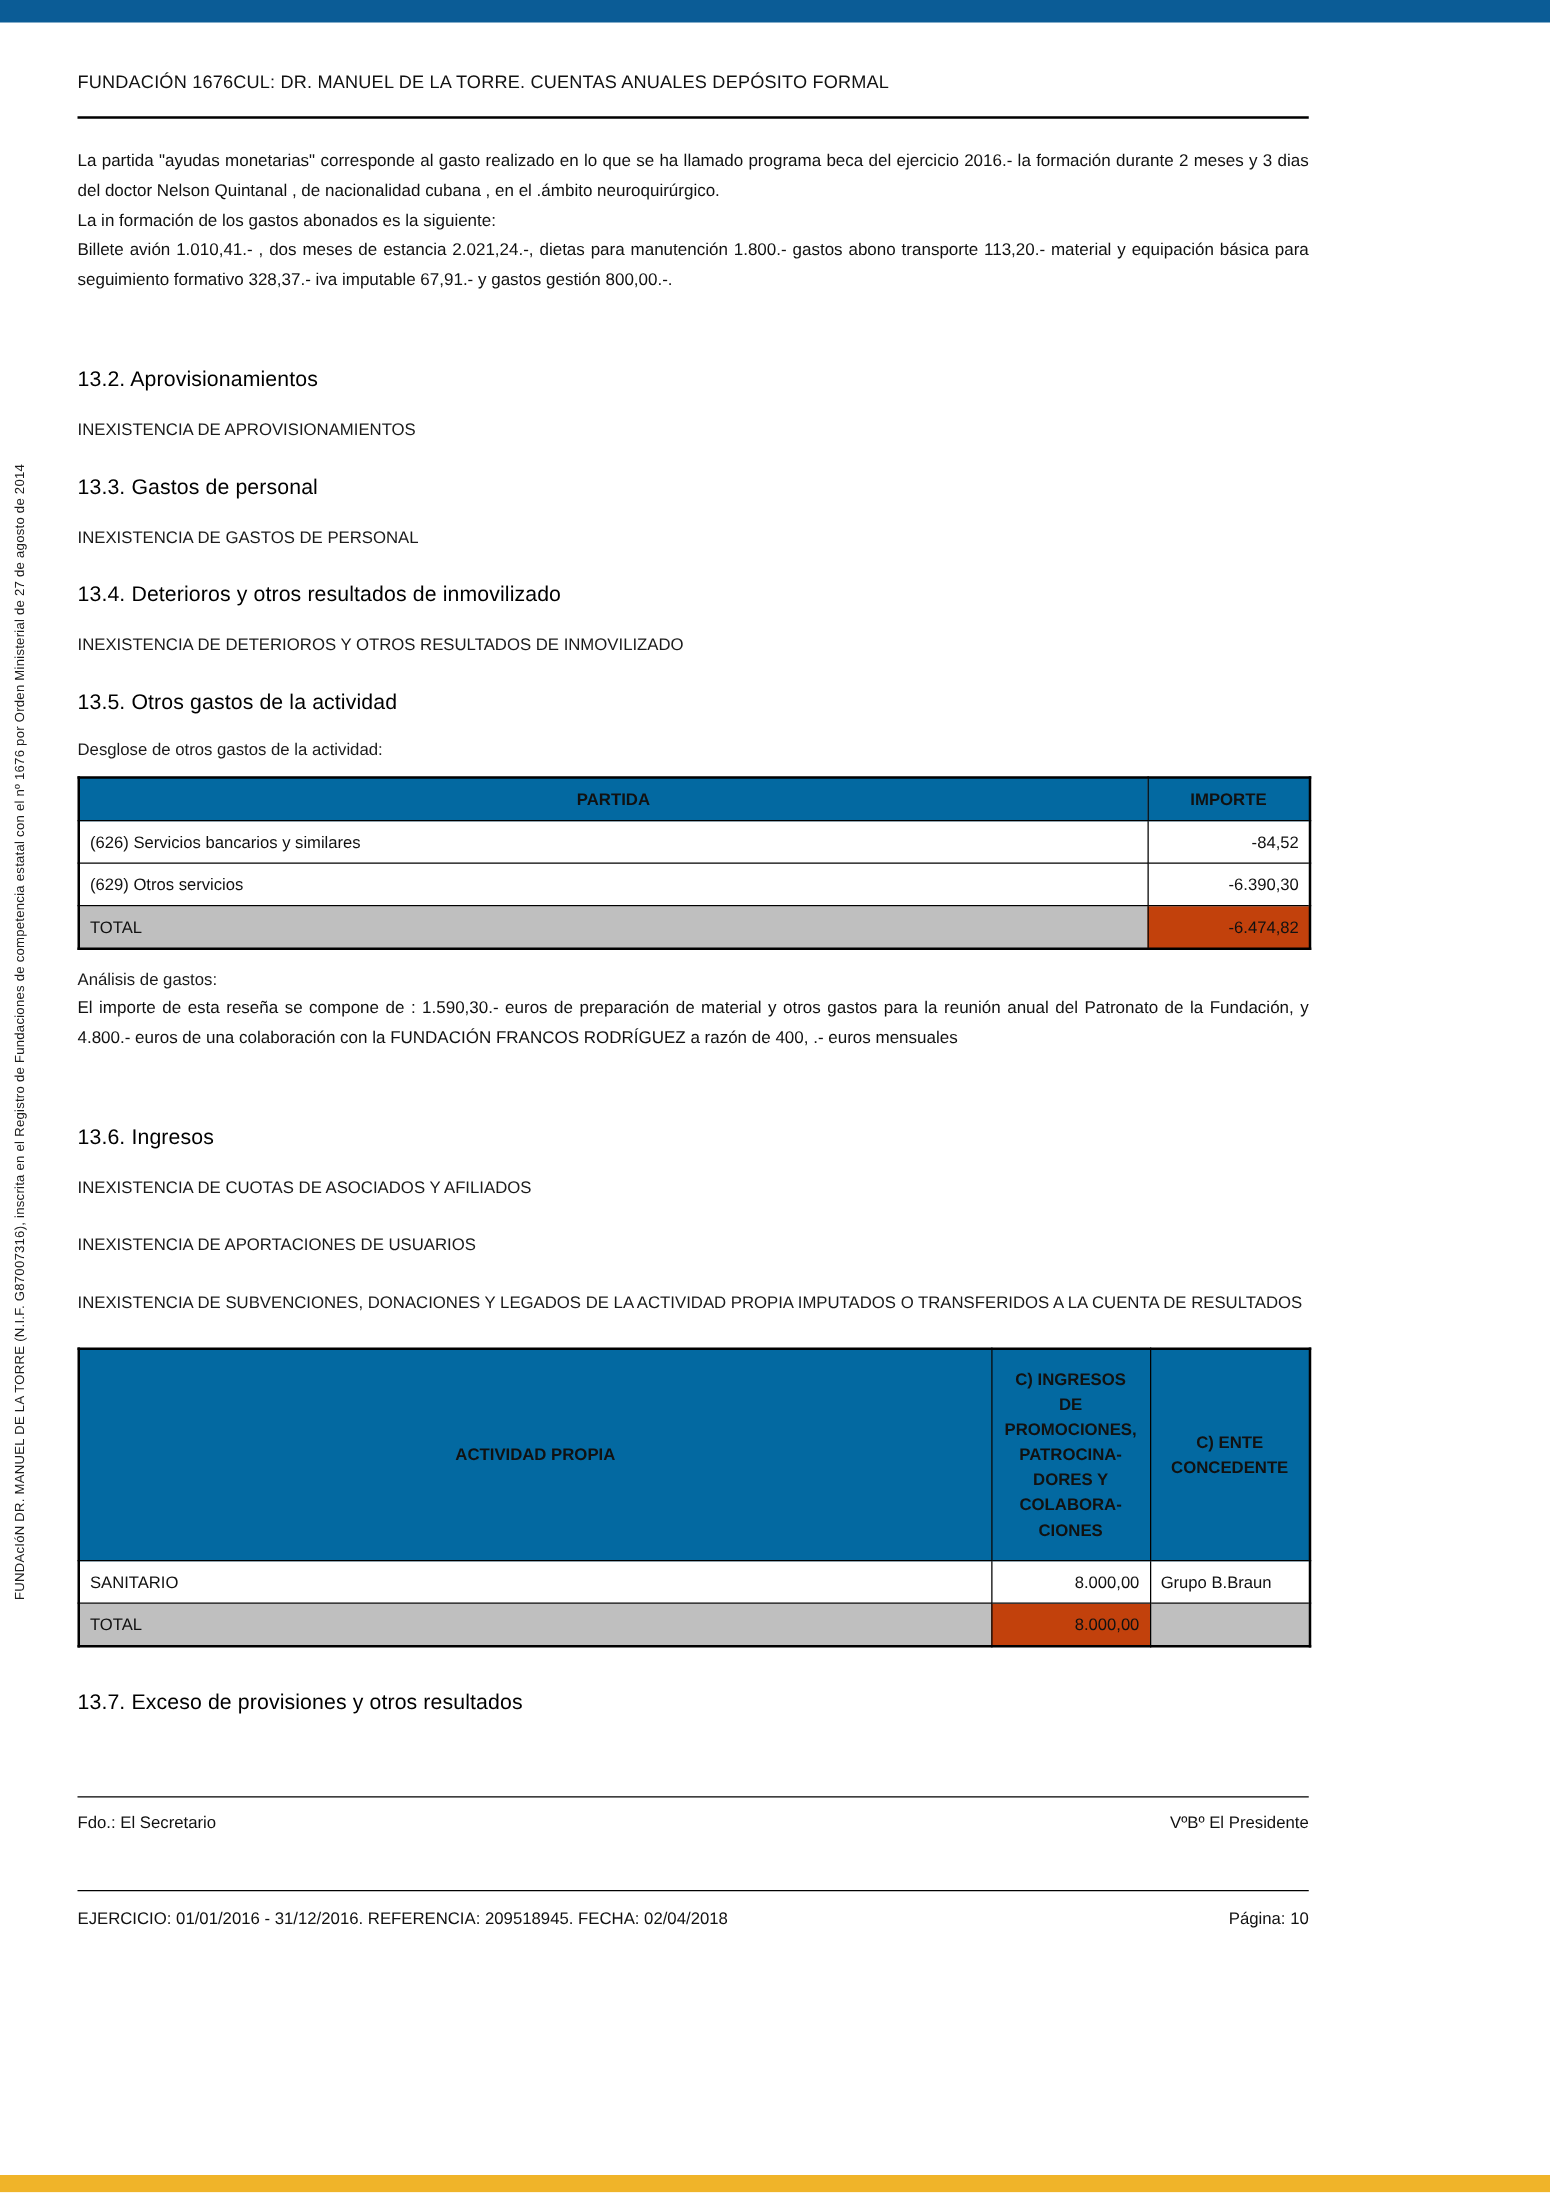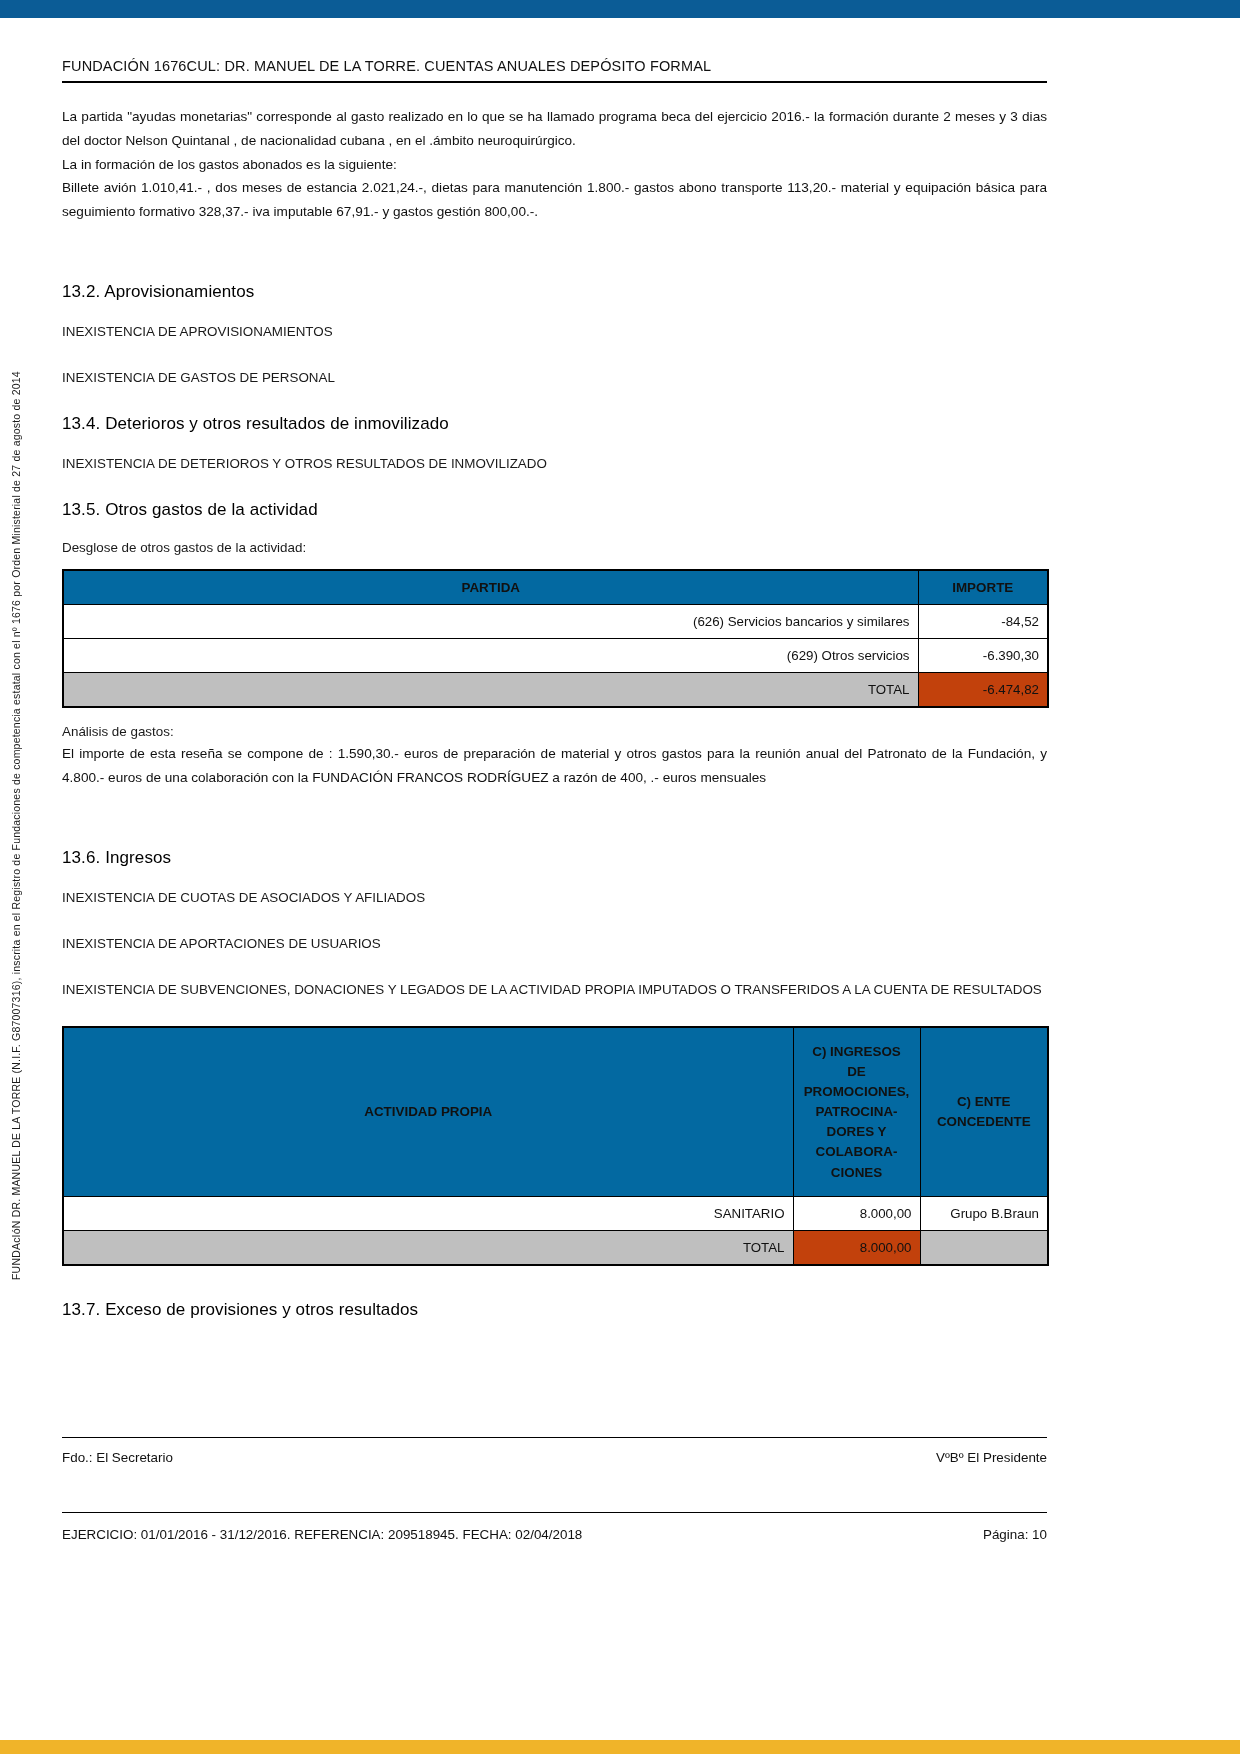--- a/index.html
+++ b/index.html
@@ -53,21 +53,21 @@
   .content {
     position: absolute;
     left: 62px;
     top: 58px;
     width: 985px;
   }
   .doc-header {
     font-size: 14.5px;
     letter-spacing: 0.15px;
     color: #111;
-    padding-bottom: 7px;
+    padding-bottom: 19px;
   }
   .header-rule {
     border-bottom: 2.5px solid #000;
     margin-bottom: 22px;
   }
   p.body-text {
     font-size: 13.6px;
     line-height: 1.75;
     margin: 0 0 0 0;
     text-align: justify;
@@ -109,21 +109,21 @@
     padding: 9px 8px;
     color: #111;
     vertical-align: middle;
   }
   table.fin th {
     background: #0369a1;
     font-weight: bold;
     text-align: center;
     font-size: 13.4px;
   }
-  .cell-left  { text-align: right; }
+  .cell-left  { text-align: left; }
   .cell-right { text-align: right; }
   .cell-center{ text-align: center; }
   tr.total-row td {
     background: #bfbfbf;
     font-weight: normal;
   }
   tr.total-row td.white {
     background: #c2410c;
     font-weight: normal;
   }
@@ -186,20 +186,21 @@
 
     <p class="body-text">La partida  "ayudas monetarias"  corresponde  al gasto realizado  en lo que se ha llamado programa beca  del ejercicio 2016.- la formación durante  2 meses y  3 dias   del doctor  Nelson Quintanal , de nacionalidad  cubana , en el .ámbito  neuroquirúrgico.</p>
     <p class="body-text tight">La in formación de los gastos  abonados  es la siguiente:</p>
     <p class="body-text">Billete   avión      1.010,41.- , dos meses de estancia 2.021,24.-,  dietas  para manutención 1.800.-  gastos abono transporte 113,20.- material y equipación básica   para   seguimiento formativo 328,37.-  iva  imputable  67,91.- y gastos gestión  800,00.-.</p>
 
     <div class="spacer-xl"></div>
 
     <h2 class="section-title">13.2. Aprovisionamientos</h2>
     <div class="plain-line">INEXISTENCIA DE APROVISIONAMIENTOS</div>
 
+    <h2 class="section-title">13.3. Gastos de personal</h2>
     <div class="plain-line">INEXISTENCIA DE GASTOS DE PERSONAL</div>
 
     <h2 class="section-title">13.4. Deterioros y otros resultados de inmovilizado</h2>
     <div class="plain-line">INEXISTENCIA DE DETERIOROS Y OTROS RESULTADOS DE INMOVILIZADO</div>
 
     <h2 class="section-title">13.5. Otros gastos de la actividad</h2>
     <div class="lead-line">Desglose de otros gastos de la actividad:</div>
 
     <table class="fin">
       <colgroup>

